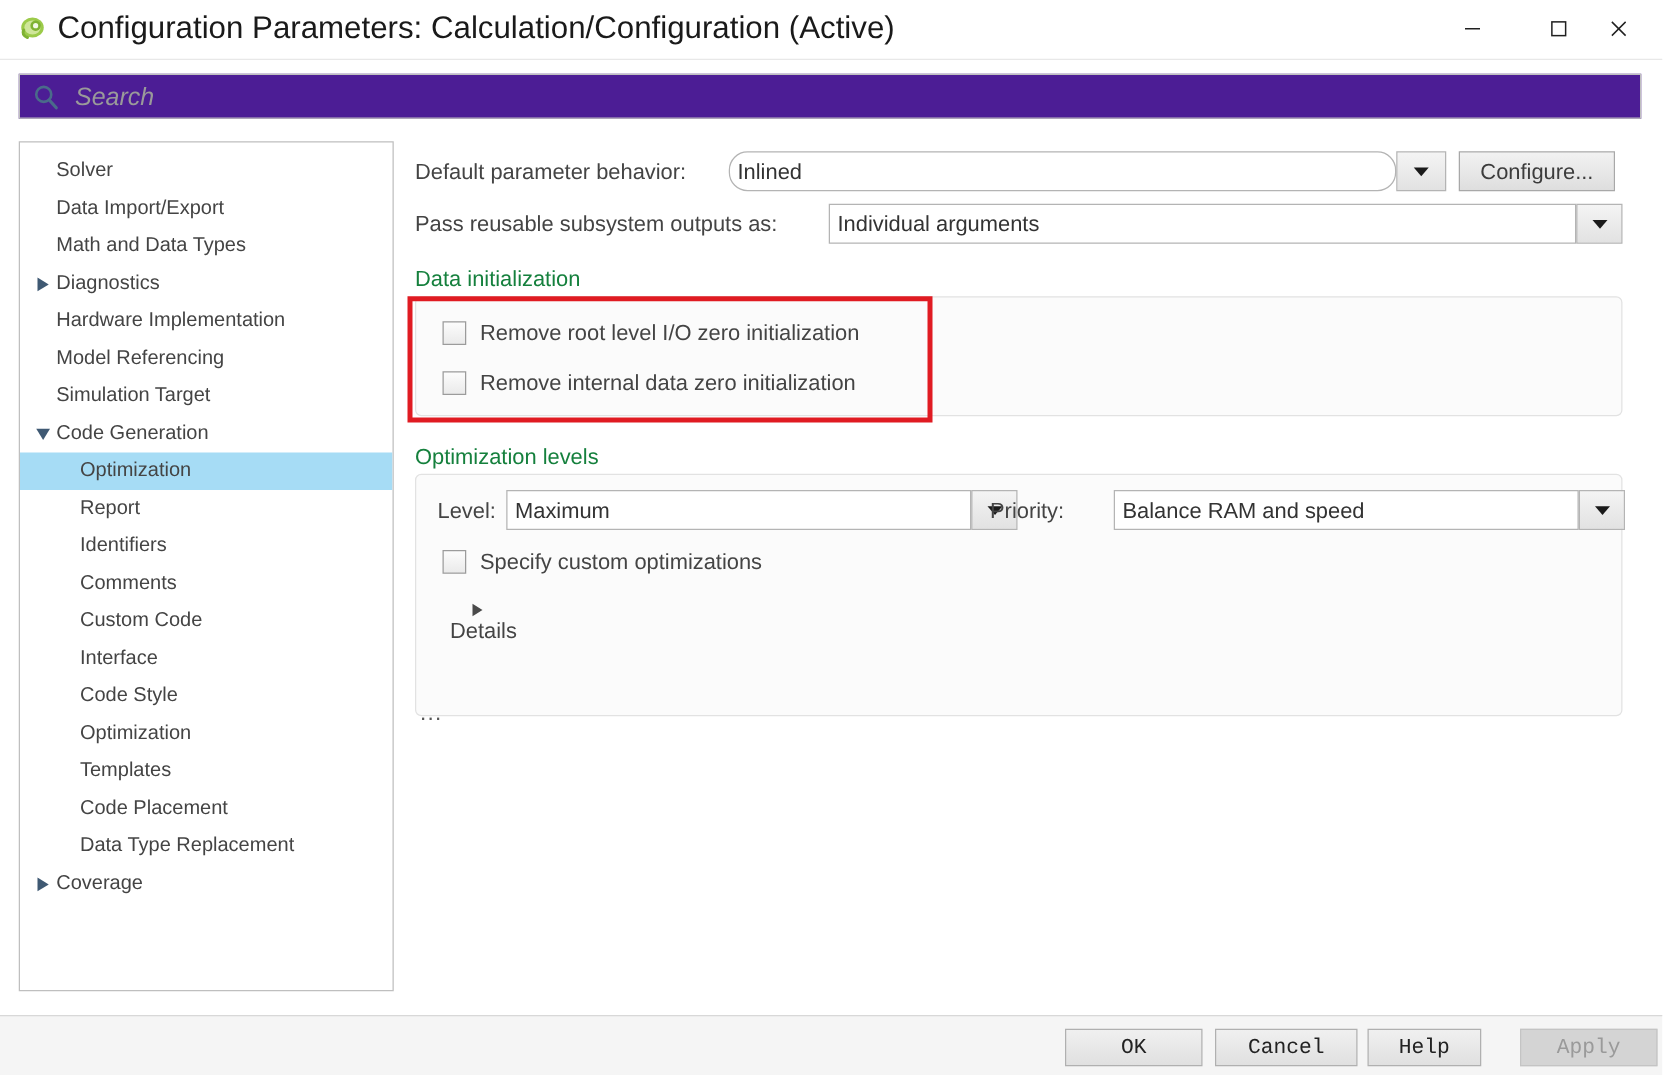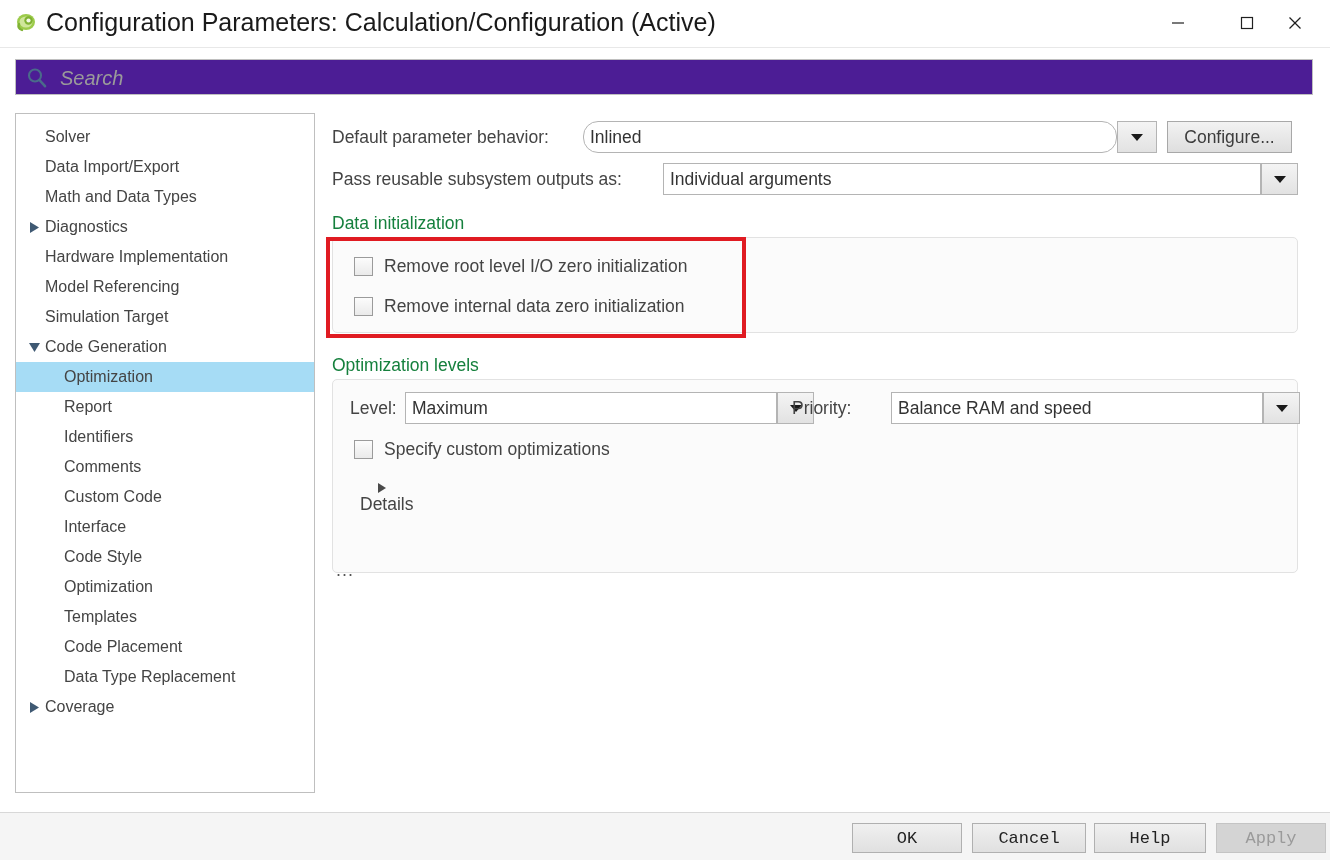--- a/index.html
+++ b/index.html
@@ -255,21 +255,21 @@
     font-size: 17px;
     color: #222222;
   }
   .footbtn.disabled {
     background: #d4d4d4;
     border-color: #c4c4c4;
     color: #9a9a9a;
   }
   #btn-ok { left: 852px; width: 110px; }
   #btn-cancel { left: 972px; width: 114px; }
-  #btn-help { left: 1094px; width: 112px; }
+  #btn-help { left: 1094px; width: 91px; }
   #btn-apply { left: 1216px; width: 110px; }
 </style>
 </head>
 <body>
 
 <div id="titlebar">
 
   <div id="app-icon">
     <svg width="22" height="22" viewBox="0 0 22 22">
       <ellipse cx="10" cy="11" rx="9" ry="8" fill="#9ccb4a"></ellipse>

